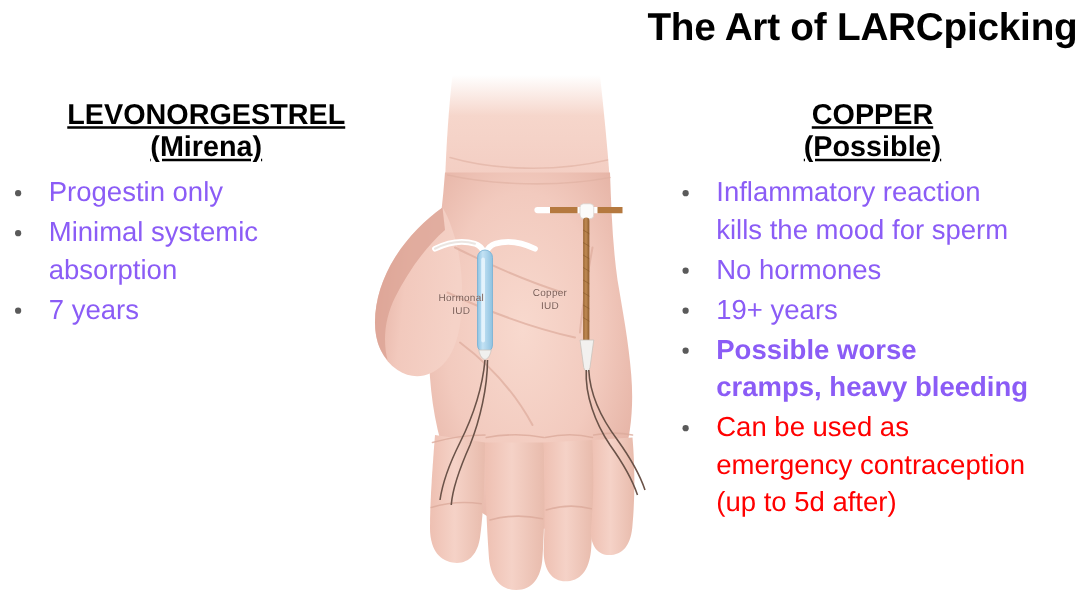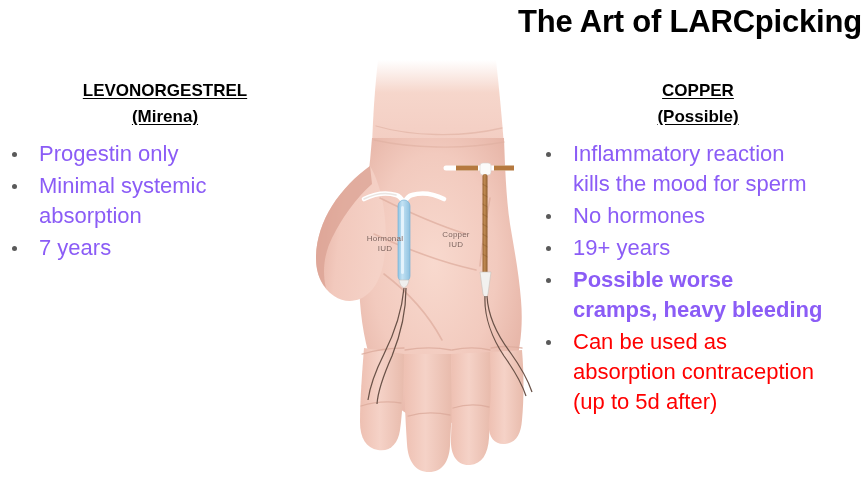--- a/index.html
+++ b/index.html
@@ -20,21 +20,21 @@
     letter-spacing:-0.2px;
   }
 
   
   .col{position:absolute;top:78px;}
   .col-left{left:0;width:330px;}
   .col-right{left:534px;width:328px;}
 
   .head{
     text-align:center;
-    font-size:17px;font-weight:bold;color:#000;
+    font-size:23px;font-weight:bold;color:#000;
     line-height:26px;
   }
   .head .u{text-decoration:underline;text-underline-offset:2px;}
 
   .bullets{margin:9px 0 0 0;padding:0;list-style:none;}
   .bullets li{
     position:relative;
     padding-left:39px;
     font-size:22px;line-height:30px;color:#8b5cf6;
     margin-bottom:2px;
@@ -43,21 +43,21 @@
     position:absolute;left:12px;top:13px;
     width:5px;height:5px;border-radius:50%;
     background:#5a5a5a;
   }
   .bullets li.bold{font-weight:bold;}
   .bullets li.red{color:#ff0000;}
   .cont{display:block;}
 
   
   #hand{
-    position:absolute;left:300px;top:48px;
+    position:absolute;left:284px;top:48px;
     width:272px;height:433px;
   }
   #hand svg{display:block;}
 
   .iudlabel{
     position:absolute;
     font-family:"Liberation Sans", sans-serif;
     font-size:8px;line-height:9.5px;
     color:#7b5d55;
     text-align:center;
@@ -241,19 +241,19 @@
         <span>19+ years</span>
       </li>
       <li class="bold">
         <span class="bdot"></span>
         <span>Possible worse</span>
         <span class="cont">cramps, heavy bleeding</span>
       </li>
       <li class="red">
         <span class="bdot"></span>
         <span>Can be used as</span>
-        <span class="cont">absorption contraception</span>
+        <span class="cont">emergency contraception</span>
         <span class="cont">(up to 5d after)</span>
       </li>
     </ul>
   </div>
 
 </div>
 
 </body></html>

